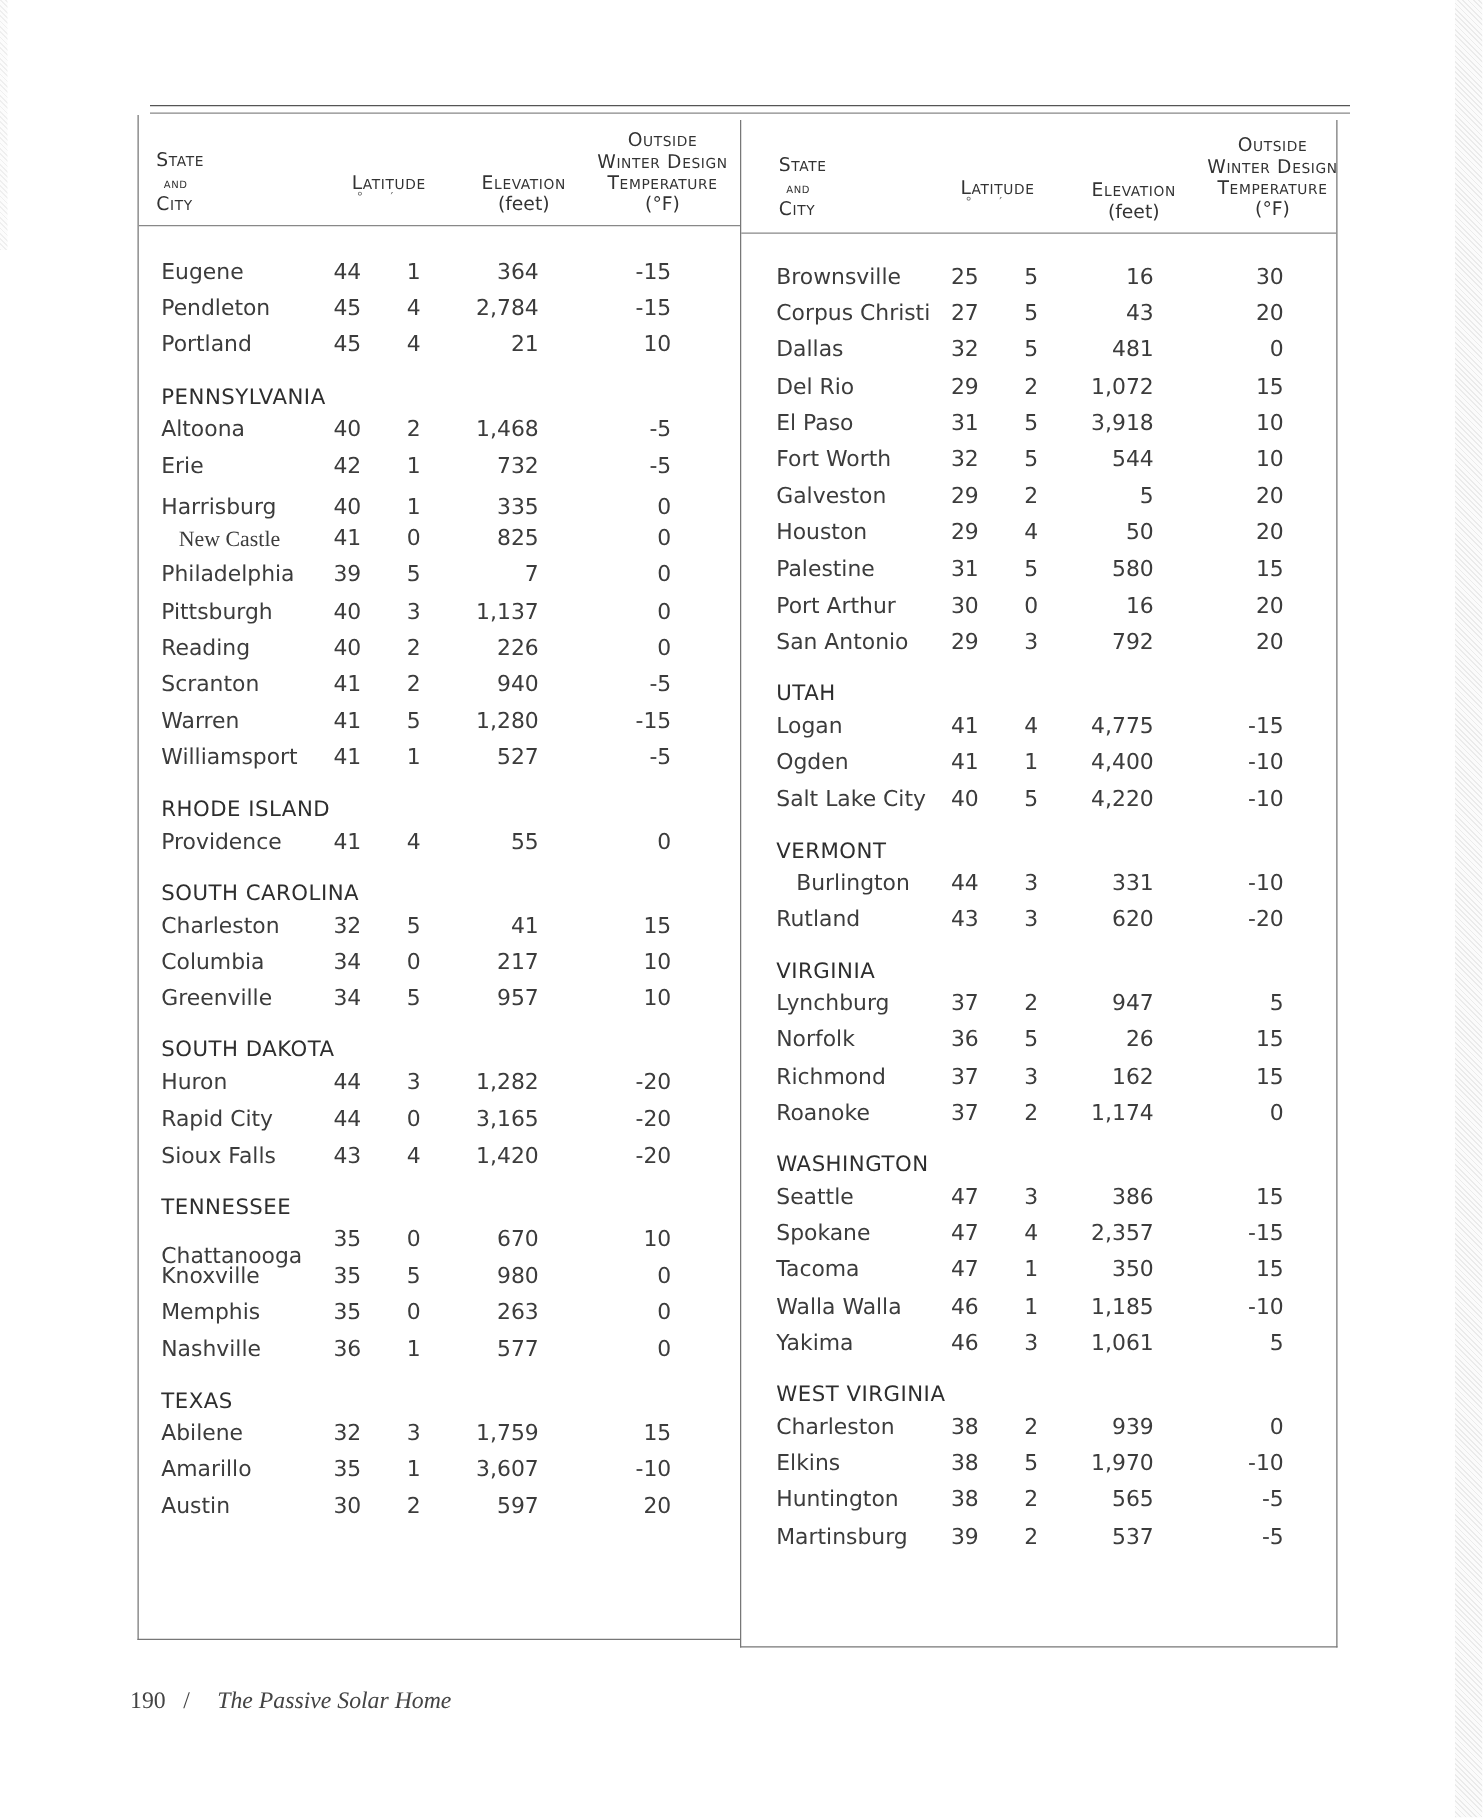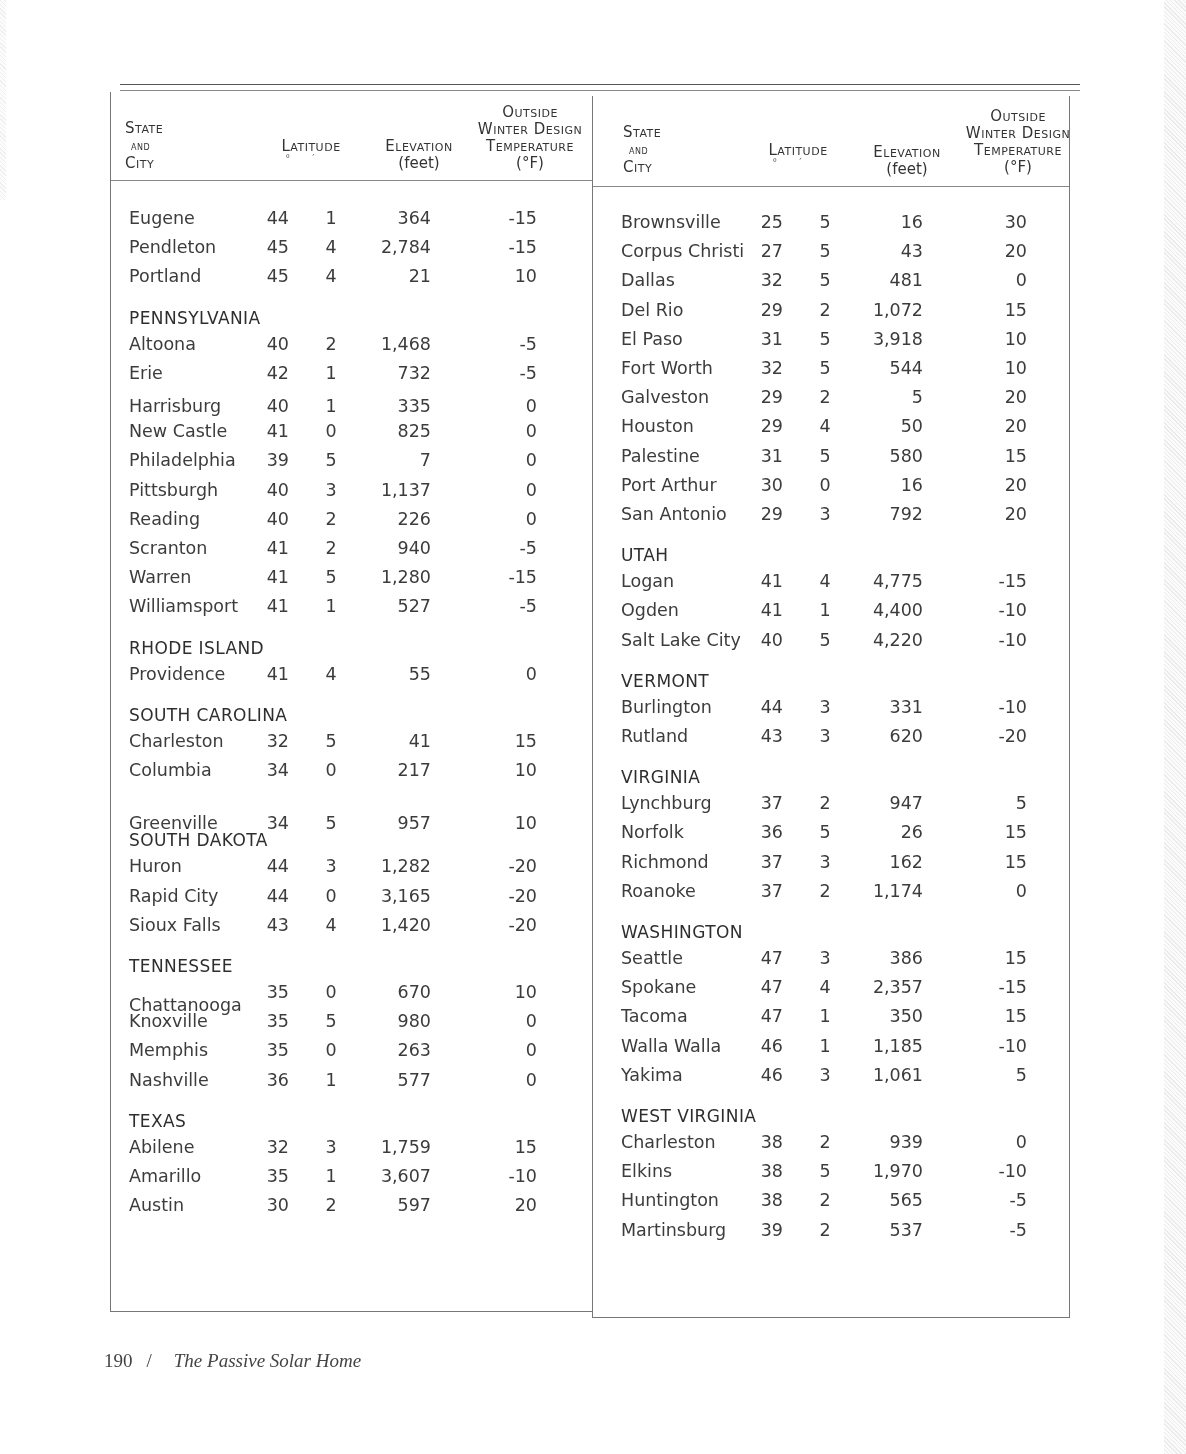--- a/index.html
+++ b/index.html
@@ -121,21 +121,21 @@
         <span class="temp" style="left: 366px;">-5</span>
       </div>
       <div class="row" style="top: 304px;">
         <span class="city" style="left: 18px;">Harrisburg</span>
         <span class="deg" style="left: 148px;">40</span>
         <span class="min" style="left: 210px;">1</span>
         <span class="elev" style="left: 240px;">335</span>
         <span class="temp" style="left: 366px;">0</span>
       </div>
       <div class="row" style="top: 329.2px;">
-        <span class="city" style="left: 18px;">New Castle</span>
+        <span class="city" style="left: 32px; font-family: Liberation Serif, serif;">New Castle</span>
         <span class="deg" style="left: 148px;">41</span>
         <span class="min" style="left: 210px;">0</span>
         <span class="elev" style="left: 240px;">825</span>
         <span class="temp" style="left: 366px;">0</span>
       </div>
       <div class="row" style="top: 358.4px;">
         <span class="city" style="left: 18px;">Philadelphia</span>
         <span class="deg" style="left: 148px;">39</span>
         <span class="min" style="left: 210px;">5</span>
         <span class="elev" style="left: 240px;">7</span>
@@ -192,21 +192,21 @@
         <span class="elev" style="left: 240px;">41</span>
         <span class="temp" style="left: 366px;">15</span>
       </div>
       <div class="row" style="top: 668px;">
         <span class="city" style="left: 18px;">Columbia</span>
         <span class="deg" style="left: 148px;">34</span>
         <span class="min" style="left: 210px;">0</span>
         <span class="elev" style="left: 240px;">217</span>
         <span class="temp" style="left: 366px;">10</span>
       </div>
-      <div class="row" style="top: 697.2px; margin-top: 24px;">
+      <div class="row" style="top: 697.2px;">
         <span class="city" style="left: 18px;">Greenville</span>
         <span class="deg" style="left: 148px;">34</span>
         <span class="min" style="left: 210px;">5</span>
         <span class="elev" style="left: 240px;">957</span>
         <span class="temp" style="left: 366px;">10</span>
       </div>
       <div class="state-head" style="top: 738.4px; left: 18px;">SOUTH DAKOTA</div>
       <div class="row" style="top: 764.4px;">
         <span class="city" style="left: 18px;">Huron</span>
         <span class="deg" style="left: 148px;">44</span>
@@ -399,21 +399,21 @@
       </div>
       <div class="row" style="top: 533.6px;">
         <span class="city" style="left: 28px;">Salt Lake City</span>
         <span class="deg" style="left: 160px;">40</span>
         <span class="min" style="left: 222px;">5</span>
         <span class="elev" style="left: 250px;">4,220</span>
         <span class="temp" style="left: 374px;">-10</span>
       </div>
       <div class="state-head" style="top: 574.8px; left: 28px;">VERMONT</div>
       <div class="row" style="top: 600.8px;">
-        <span class="city" style="left: 28px;">Burlington</span>
+        <span class="city" style="left: 44px;">Burlington</span>
         <span class="deg" style="left: 160px;">44</span>
         <span class="min" style="left: 222px;">3</span>
         <span class="elev" style="left: 250px;">331</span>
         <span class="temp" style="left: 374px;">-10</span>
       </div>
       <div class="row" style="top: 630px;">
         <span class="city" style="left: 28px;">Rutland</span>
         <span class="deg" style="left: 160px;">43</span>
         <span class="min" style="left: 222px;">3</span>
         <span class="elev" style="left: 250px;">620</span>

